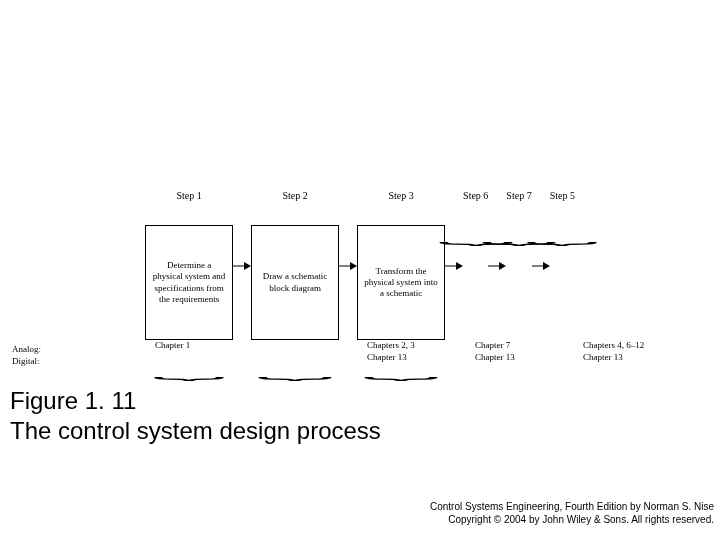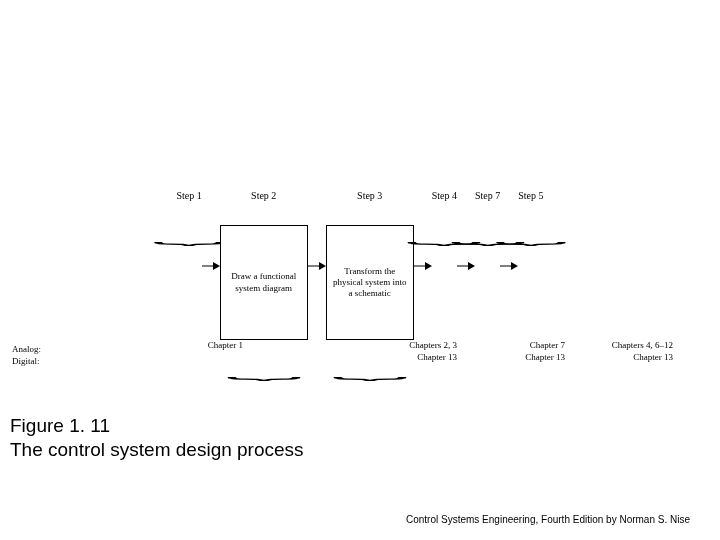--- a/index.html
+++ b/index.html
@@ -48,60 +48,63 @@
     left: 12px; top: 344px;
     font-size: 9px; font-weight: normal;
     line-height: 1.3;
   }
   .chap-row {
     position: absolute;
     top: 340px; left: 10px; right: 10px;
     display: flex; flex-direction: row; justify-content: center;
   }
   .chap-col {
-    display: flex; flex-direction: column; align-items: flex-end;
+    display: flex; flex-direction: column; align-items: flex-start;
     font-size: 9px; line-height: 1.3;
     text-align: center;
   }
   .chap-spacer { width: 18px; }
   .caption {
     position: absolute;
     left: 10px; top: 386px;
     font-family: Arial, Helvetica, sans-serif;
-    font-size: 19px; line-height: 1.25; margin-top: 28px;
+    font-size: 24px; line-height: 1.25;
   }
   .credit {
     position: absolute;
-    right: 30px; bottom: 14px;
+    right: 6px; bottom: 14px;
     font-family: Arial, Helvetica, sans-serif;
     font-size: 10px; text-align: right; line-height: 1.3;
   }
 </style>
 </head>
 <body>
 
 <div class="page">
 
   <div class="diagram">
 
     <div class="col col1">
       <div class="step-label">Step 1</div>
+      <div class="box narrow">
+        <span>Determine a physical system and specifications from the requirements</span>
+      </div>
       <div class="brace">⏟</div>
     </div>
     <div class="arrow">
       <svg viewBox="0 0 18 12">
           <line x1="0" y1="6" x2="12" y2="6" stroke="#000" stroke-width="1"></line>
           <polygon points="11,2 18,6 11,10" fill="#000"></polygon>
         </svg>
     </div>
 
     <div class="col">
       <div class="step-label">Step 2</div>
       <div class="box narrow">
-        <span>Draw a functional system diagram</span>
+        <span>Draw a schematic block diagram</span>
       </div>
       <div class="brace">⏟</div>
     </div>
     <div class="arrow">
       <svg viewBox="0 0 18 12">
           <line x1="0" y1="6" x2="12" y2="6" stroke="#000" stroke-width="1"></line>
           <polygon points="11,2 18,6 11,10" fill="#000"></polygon>
         </svg>
     </div>
 
@@ -113,21 +116,21 @@
       <div class="brace">⏟</div>
     </div>
     <div class="arrow">
       <svg viewBox="0 0 18 12">
           <line x1="0" y1="6" x2="12" y2="6" stroke="#000" stroke-width="1"></line>
           <polygon points="11,2 18,6 11,10" fill="#000"></polygon>
         </svg>
     </div>
 
     <div class="col">
-      <div class="step-label">Step 4</div>
+      <div class="step-label">Step 6</div>
       <div class="brace">⏟</div>
     </div>
     <div class="arrow">
       <svg viewBox="0 0 18 12">
           <line x1="0" y1="6" x2="12" y2="6" stroke="#000" stroke-width="1"></line>
           <polygon points="11,2 18,6 11,10" fill="#000"></polygon>
         </svg>
     </div>
 
     <div class="col">
@@ -184,15 +187,16 @@
     </div>
   </div>
 
   <div class="caption">
     <div>Figure 1. 11</div>
     <div>The control system design process</div>
   </div>
 
   <div class="credit">
     <div>Control Systems Engineering, Fourth Edition by Norman S. Nise</div>
+    <div>Copyright © 2004 by John Wiley &amp; Sons. All rights reserved.</div>
   </div>
 
 </div>
 
 </body></html>

